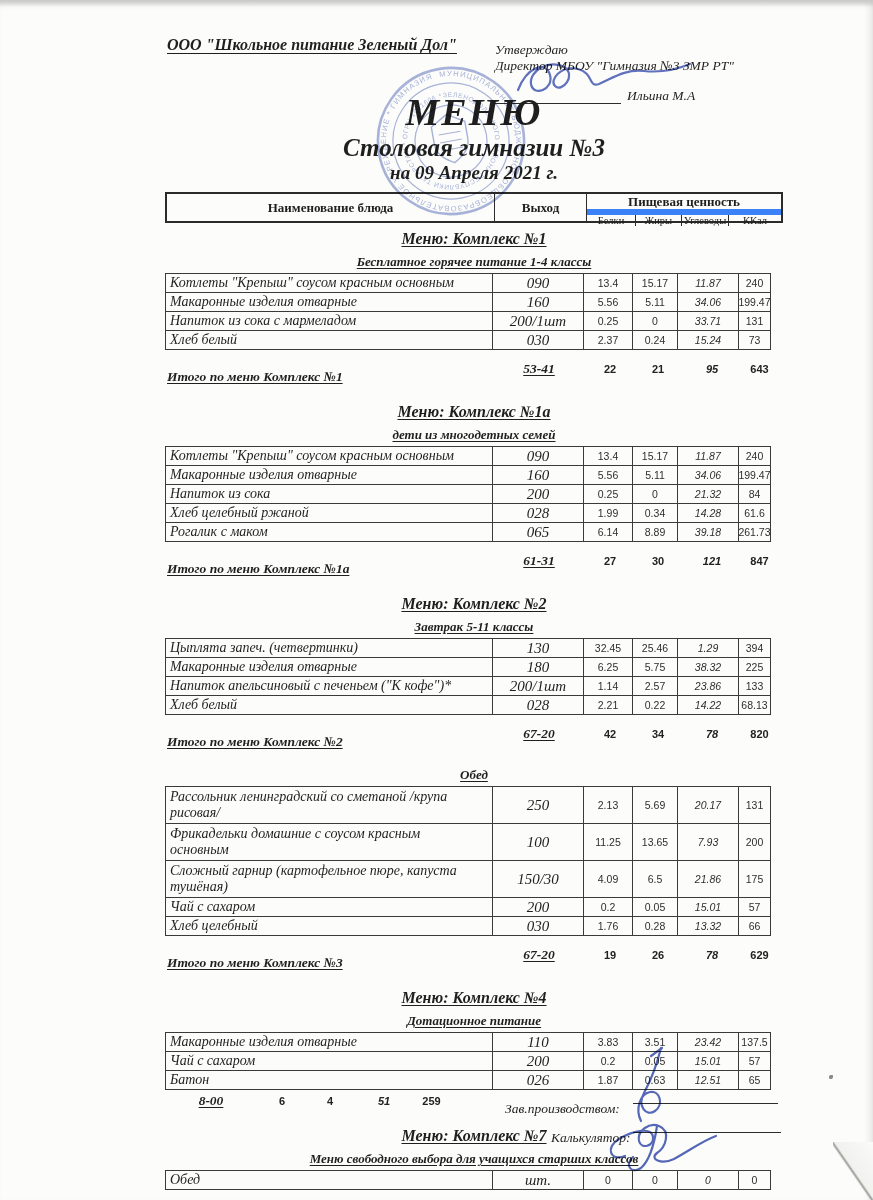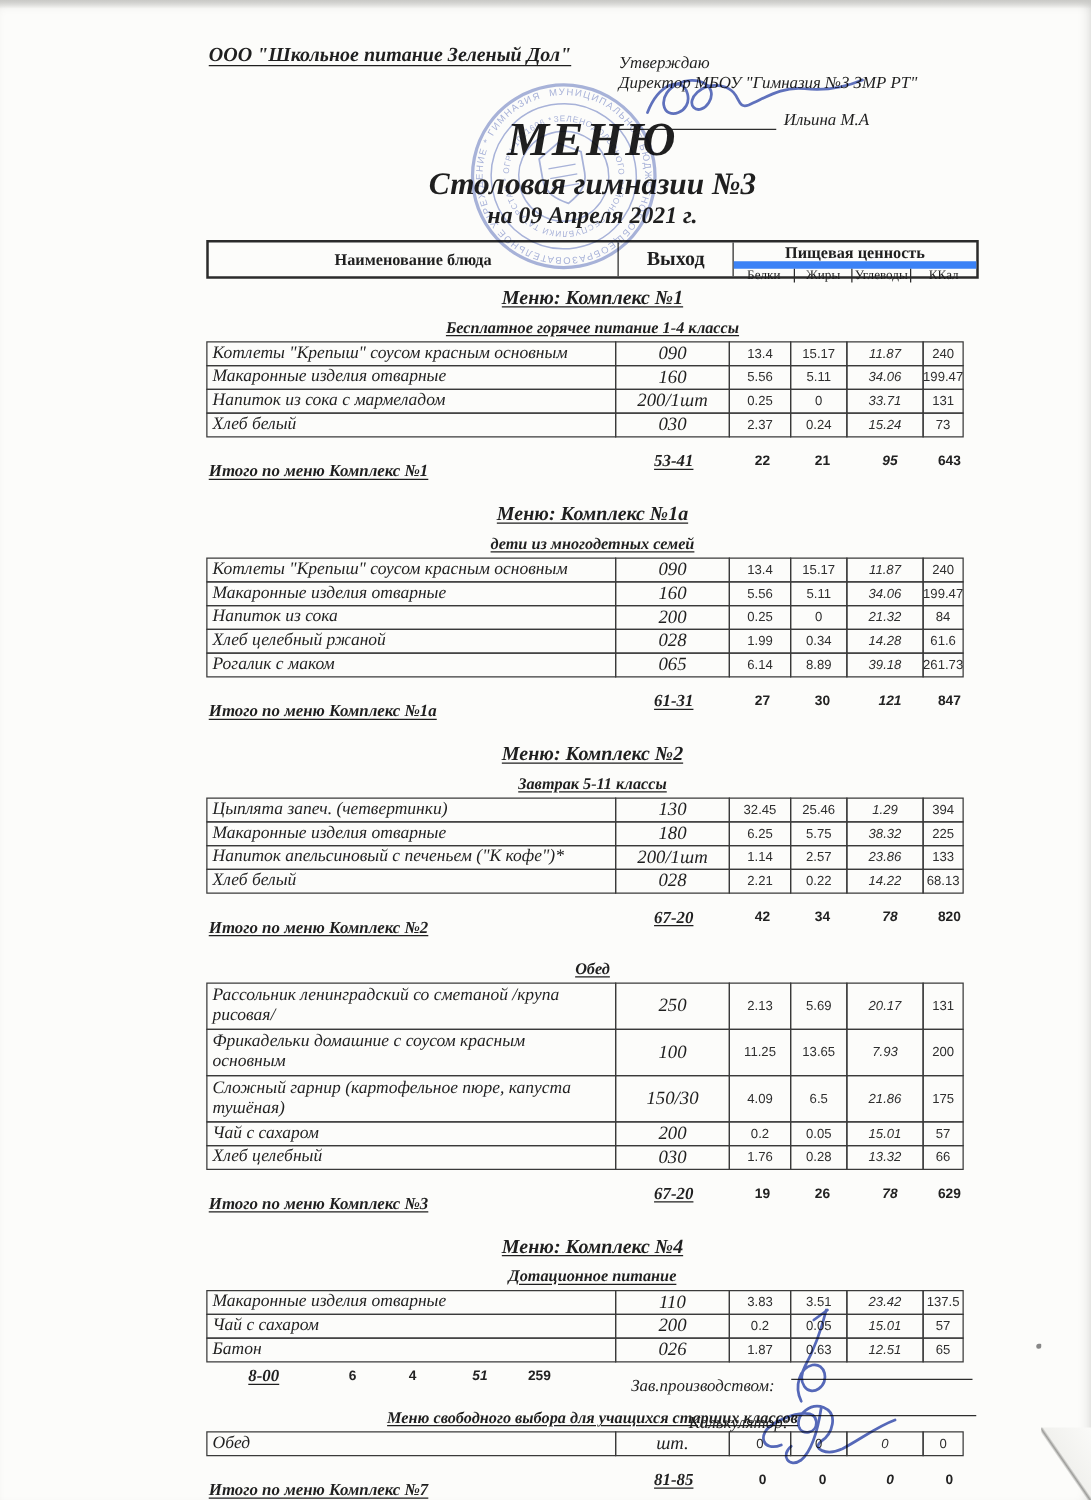--- a/index.html
+++ b/index.html
@@ -25,21 +25,21 @@
   .t-menu{font-size:38px;font-weight:bold;font-style:italic;letter-spacing:2px;line-height:36px;}
   .t-canteen{font-size:25px;font-weight:bold;font-style:italic;margin-top:5px;line-height:25px;}
   .t-date{font-size:19px;font-weight:bold;font-style:italic;margin-top:3px;line-height:20px;}
   
   .htable{position:absolute;left:165px;top:192px;width:618px;height:31px;
     display:flex;border:2px solid #2b2b2b;box-sizing:border-box;}
   .htable .hname{width:328px;border-right:1.5px solid #2b2b2b;box-sizing:border-box;
     display:flex;align-items:center;justify-content:center;
     font-weight:bold;font-size:13px;}
   .htable .hout{width:92px;border-right:1.5px solid #2b2b2b;box-sizing:border-box;
-    display:flex;align-items:center;justify-content:center;font-weight:bold;font-size:16px;}
+    display:flex;align-items:center;justify-content:center;font-weight:bold;font-size:13px;}
   .hgroup{flex:1;display:flex;flex-direction:column;}
   .hg-top{height:15px;border-bottom:6px solid #3b82f6;display:flex;align-items:center;
     justify-content:center;font-weight:bold;font-size:13px;}
   .hg-sub{flex:1;display:flex;}
   .hg-sub .sc{box-sizing:border-box;border-right:1px solid #2b2b2b;
     display:flex;align-items:center;justify-content:center;font-size:10.5px;}
   .hg-sub .sc:last-child{border-right:none;}
   .sc.w-b{width:49px}.sc.w-f{width:46px}.sc.w-c{width:47px}.sc.w-k{flex:1}
   
   #sections{position:absolute;left:165px;top:230px;width:618px;}
@@ -355,20 +355,21 @@
         </div>
         <div class="total-row">
           <div class="tc tout c-out">8-00</div>
           <div class="tc tnum c-protein">6</div>
           <div class="tc tnum c-fat">4</div>
           <div class="tc tnum c-carbs">51</div>
           <div class="tc tnum c-kcal">259</div>
         </div>
       </section>
       <section class="menu-section">
+        <div class="section-title">Меню: Комплекс №7</div>
         <div class="section-subtitle">Меню свободного выбора для учащихся старших классов</div>
         <div class="menu-table">
           <div class="dish-row">
             <div class="cell name c-name">Обед</div>
             <div class="cell out c-out">шт.</div>
             <div class="cell num c-protein">0</div>
             <div class="cell num c-fat">0</div>
             <div class="cell num c-carbs">0</div>
             <div class="cell num c-kcal">0</div>
           </div>

